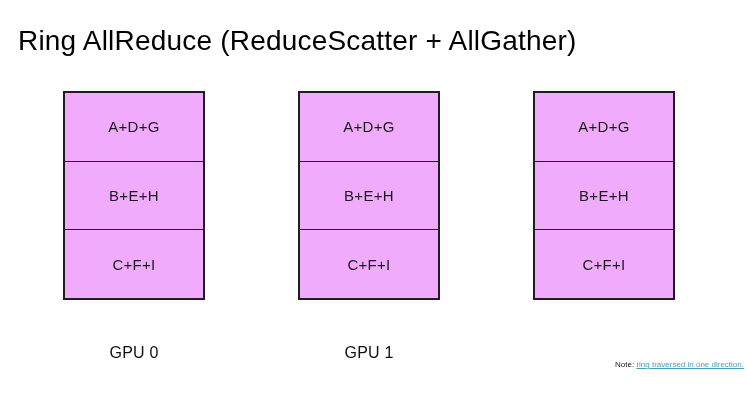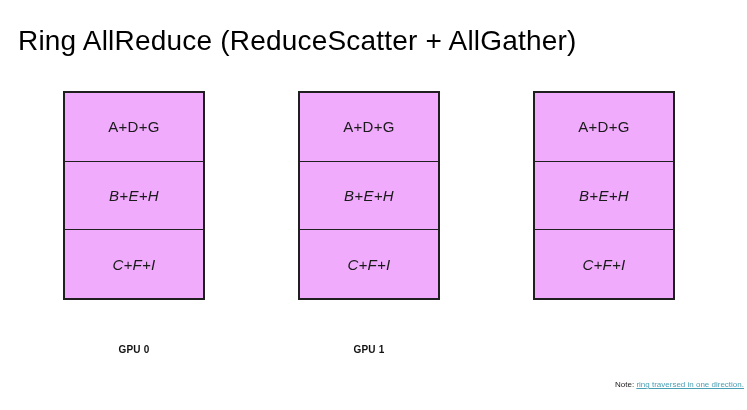--- a/index.html
+++ b/index.html
@@ -48,33 +48,31 @@
     flex: 1 1 0;
     display: flex;
     align-items: center;
     justify-content: center;
     font-size: 15px;
     color: #1a1a1a;
     letter-spacing: 0.3px;
   }
   .gpu-cell + .gpu-cell {
     border-top: 1.5px solid #1f1f1f;
-    font-style: italic;
   }
   .gpu-label {
     margin-top: 44px;
     text-align: center;
-    font-size: 10px;
+    font-size: 16px;
     color: #111111;
     letter-spacing: 0.2px;
-    font-weight: bold;
   }
   .note {
     position: absolute;
-    top: 380px;
+    top: 360px;
     right: 3px;
     font-size: 8px;
     color: #1a1a1a;
     white-space: nowrap;
   }
   .note a {
     color: #4a9fb5;
     text-decoration: underline;
     cursor: pointer;
   }

